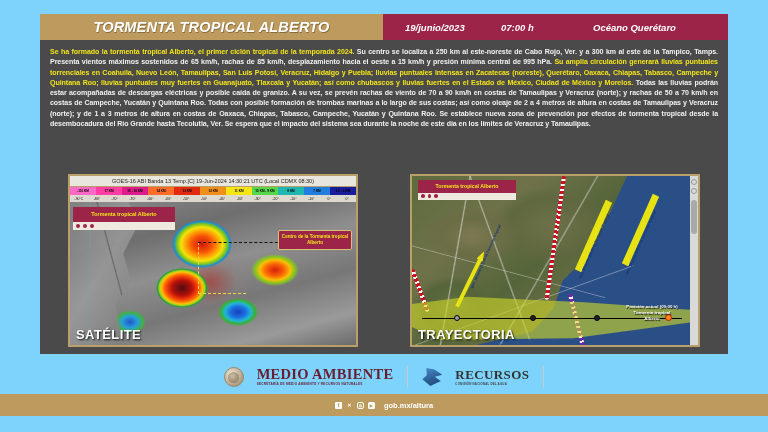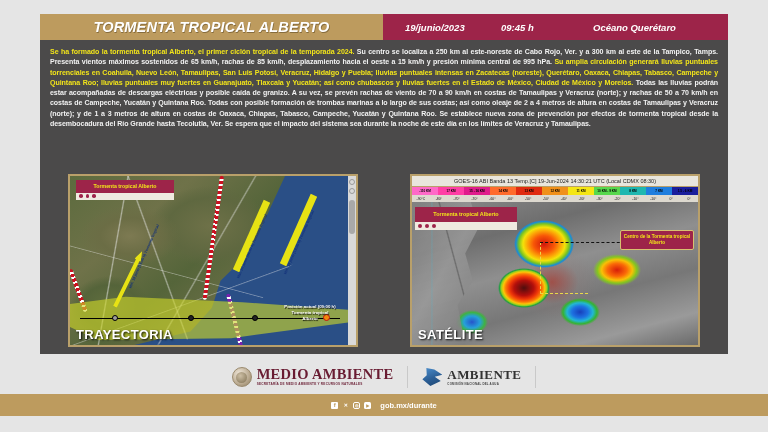--- a/index.html
+++ b/index.html
@@ -2,21 +2,21 @@
 <html><head>
 <meta charset="utf-8">
 <style>
   * { box-sizing: border-box; margin: 0; padding: 0; }
   html, body {
     width: 768px; height: 432px;
     background: #ffffff;
     font-family: "Liberation Sans", sans-serif;
     overflow: hidden;
   }
-  .page { position: relative; width: 768px; height: 432px; background: #e5e5e5; }
+  .page { position: relative; width: 768px; height: 432px; background: #7dd3fc; }
 
   
   .content-block {
     position: absolute;
     left: 40px; top: 14px;
     width: 688px; height: 340px;
     background: #4b4a4a;
   }
 
   
@@ -261,21 +261,21 @@
   .tr-scroll .thumb { position:absolute; top:0; left:1px; width:6px; height:34px;
     background:#a9a9a9; border-radius:3px; }
   .tr-scroll .arw { position:absolute; left:1px; width:6px; height:6px;
     border-radius:50%; border:1px solid #9a9a9a; }
 
   
   .footer-logos {
     position: absolute; left: 0; top: 360px; width: 768px; height: 34px;
     display: flex; align-items: center; justify-content: center; gap: 14px;
   }
-  .logo-grp { display:flex; align-items:center; gap:5px; }
+  .logo-grp { display:flex; align-items:center; gap:13px; }
   .seal {
     width: 20px; height: 20px; border-radius: 50%;
     background: radial-gradient(circle at 35% 32%, #efe6d8, #b9a98f 60%, #8c7a5c 100%);
     border: 1px solid #9a8a6d;
     display:flex; align-items:center; justify-content:center;
   }
   .seal::after { content:""; width:11px; height:11px; border-radius:50%;
     background: radial-gradient(circle at 40% 35%, #cdbfa5, #7f7052); }
   .logo-txt .main {
     color: #691c32; font-family: "Liberation Serif", serif;
@@ -324,77 +324,30 @@
 <div class="page">
 
   <div class="content-block">
 
     <div class="title-bar">
       <div class="title-left">
         <span>TORMENTA TROPICAL ALBERTO</span>
       </div>
       <div class="title-right">
         <div class="meta m-date">19/junio/2023</div>
-        <div class="meta m-time">09:45 h</div>
+        <div class="meta m-time">07:00 h</div>
         <div class="meta m-basin">Océano Querétaro</div>
       </div>
     </div>
 
     <div class="summary">
       <span class="hl">Se ha formado la tormenta tropical Alberto, el primer ciclón tropical de la temporada 2024.</span><span> Su centro se localiza a 250 km al este-noreste de Cabo Rojo, Ver. y a 300 km al este de la Tampico, Tamps. Presenta vientos máximos sostenidos de 65 km/h, rachas de 85 km/h, desplazamiento hacia el oeste a 15 km/h y presión mínima central de 995 hPa.</span><span class="hl"> Su amplia circulación generará lluvias puntuales torrenciales en Coahuila, Nuevo León, Tamaulipas, San Luis Potosí, Veracruz, Hidalgo y Puebla; lluvias puntuales intensas en Zacatecas (noreste), Querétaro, Oaxaca, Chiapas, Tabasco, Campeche y Quintana Roo; lluvias puntuales muy fuertes en Guanajuato, Tlaxcala y Yucatán; así como chubascos y lluvias fuertes en el Estado de México, Ciudad de México y Morelos.</span><span> Todas las lluvias podrán estar acompañadas de descargas eléctricas y posible caída de granizo. A su vez, se prevén rachas de viento de 70 a 90 km/h en costas de Tamaulipas y Veracruz (norte); y rachas de 50 a 70 km/h en costas de Campeche, Yucatán y Quintana Roo. Todas con posible formación de trombas marinas a lo largo de sus costas; así como oleaje de 2 a 4 metros de altura en costas de Tamaulipas y Veracruz (norte); y de 1 a 3 metros de altura en costas de Oaxaca, Chiapas, Tabasco, Campeche, Yucatán y Quintana Roo. Se  establece nueva zona de prevención por efectos de tormenta tropical desde la desembocadura del Río Grande hasta Tecolutla, Ver. Se espera que el impacto del sistema sea durante la noche de este día en los límites de Veracruz y Tamaulipas.</span>
     </div>
 
     <div class="panels">
-
-      <div class="panel">
-        <div class="tr-img"></div>
-        <div class="tr-land"></div>
-        <div class="tr-borders"></div>
-        <div class="tr-coast"></div>
-        <div class="tr-coast2"></div>
-        <div class="tr-coast3"></div>
-
-        <div class="tr-cone"></div>
-        <div class="tr-track"></div>
-        <div class="tr-pt grey" style="left:42px; top:139px;"></div>
-        <div class="tr-pt" style="left:118px; top:139px;"></div>
-        <div class="tr-pt" style="left:182px; top:139px;"></div>
-        <div class="tr-pt cur" style="left:253px; top:138px;"></div>
-
-        <div class="tr-arrow"></div>
-        <div class="tr-band b1"></div>
-        <div class="tr-band b2"></div>
-
-        <div class="tr-lbl l1">Mar. 20 junio (06:00 h)  Tormenta Tropical</div>
-        <div class="tr-lbl l2">Mié. 19 junio (18:00 h)  Tormenta Tropical</div>
-        <div class="tr-lbl l3">Mié. 19 junio (15:00 h)  Tormenta Tropical</div>
-
-        <div class="tr-badge">
-          <div class="bt">Tormenta tropical Alberto</div>
-          <div class="bl">
-            <i></i>
-            <i></i>
-            <i></i>
-          </div>
-        </div>
-
-        <div class="tr-pos">
-          <div>Posición actual (09:00 h)</div>
-          <div>Tormenta tropical</div>
-          <div>Alberto</div>
-        </div>
-
-        <div class="tr-scroll">
-          <div class="arw" style="top:3px;"></div>
-          <div class="arw" style="top:12px;"></div>
-          <div class="thumb" style="top:24px;"></div>
-        </div>
-
-        <div class="cap">TRAYECTORIA</div>
-      </div>
 
       <div class="panel">
         <div class="sat-head">
           <span>GOES-16 ABI Banda 13 Temp.[C] 19-Jun-2024 14:30:21 UTC (Local CDMX 08:30)</span>
         </div>
         <div class="sat-legend" id="satLegend">
             <div style="background: rgb(255, 105, 200);">-110 KM</div>
             <div style="background: rgb(255, 62, 165);">17 KM</div>
             <div style="background: rgb(224, 28, 140);">15 - 16 KM</div>
             <div style="background: rgb(255, 107, 43);">14 KM</div>
@@ -438,47 +391,94 @@
             <i></i>
             <i></i>
           </div>
         </div>
 
         <div class="sat-callout">Centro de la Tormenta tropical Alberto</div>
 
         <div class="cap">SATÉLITE</div>
       </div>
 
+      <div class="panel">
+        <div class="tr-img"></div>
+        <div class="tr-land"></div>
+        <div class="tr-borders"></div>
+        <div class="tr-coast"></div>
+        <div class="tr-coast2"></div>
+        <div class="tr-coast3"></div>
+
+        <div class="tr-cone"></div>
+        <div class="tr-track"></div>
+        <div class="tr-pt grey" style="left:42px; top:139px;"></div>
+        <div class="tr-pt" style="left:118px; top:139px;"></div>
+        <div class="tr-pt" style="left:182px; top:139px;"></div>
+        <div class="tr-pt cur" style="left:253px; top:138px;"></div>
+
+        <div class="tr-arrow"></div>
+        <div class="tr-band b1"></div>
+        <div class="tr-band b2"></div>
+
+        <div class="tr-lbl l1">Mar. 20 junio (06:00 h)  Tormenta Tropical</div>
+        <div class="tr-lbl l2">Mié. 19 junio (18:00 h)  Tormenta Tropical</div>
+        <div class="tr-lbl l3">Mié. 19 junio (15:00 h)  Tormenta Tropical</div>
+
+        <div class="tr-badge">
+          <div class="bt">Tormenta tropical Alberto</div>
+          <div class="bl">
+            <i></i>
+            <i></i>
+            <i></i>
+          </div>
+        </div>
+
+        <div class="tr-pos">
+          <div>Posición actual (09:00 h)</div>
+          <div>Tormenta tropical</div>
+          <div>Alberto</div>
+        </div>
+
+        <div class="tr-scroll">
+          <div class="arw" style="top:3px;"></div>
+          <div class="arw" style="top:12px;"></div>
+          <div class="thumb" style="top:24px;"></div>
+        </div>
+
+        <div class="cap">TRAYECTORIA</div>
+      </div>
+
     </div>
   </div>
 
   <div class="footer-logos">
     <div class="logo-grp">
       <div class="seal"></div>
       <div class="logo-txt">
         <div class="main">MEDIO AMBIENTE</div>
         <div class="sub">SECRETARÍA DE MEDIO AMBIENTE Y RECURSOS NATURALES</div>
       </div>
     </div>
 
     <div class="divider"></div>
 
     <div class="logo-grp">
       <div class="conagua-mark"></div>
       <div class="conagua-txt">
-        <div class="main">AMBIENTE</div>
+        <div class="main">RECURSOS</div>
         <div class="sub">COMISIÓN NACIONAL DEL AGUA</div>
       </div>
     </div>
 
     <div class="divider"></div>
 
   </div>
 
   <div class="bottom-bar">
     <div class="soc fb">f</div>
     <div class="soc">✕</div>
     <div class="soc ig">◎</div>
     <div class="soc yt">▶</div>
-    <div class="url">gob.mx/durante</div>
+    <div class="url">gob.mx/altura</div>
   </div>
 
 </div>
 
 </body></html>

